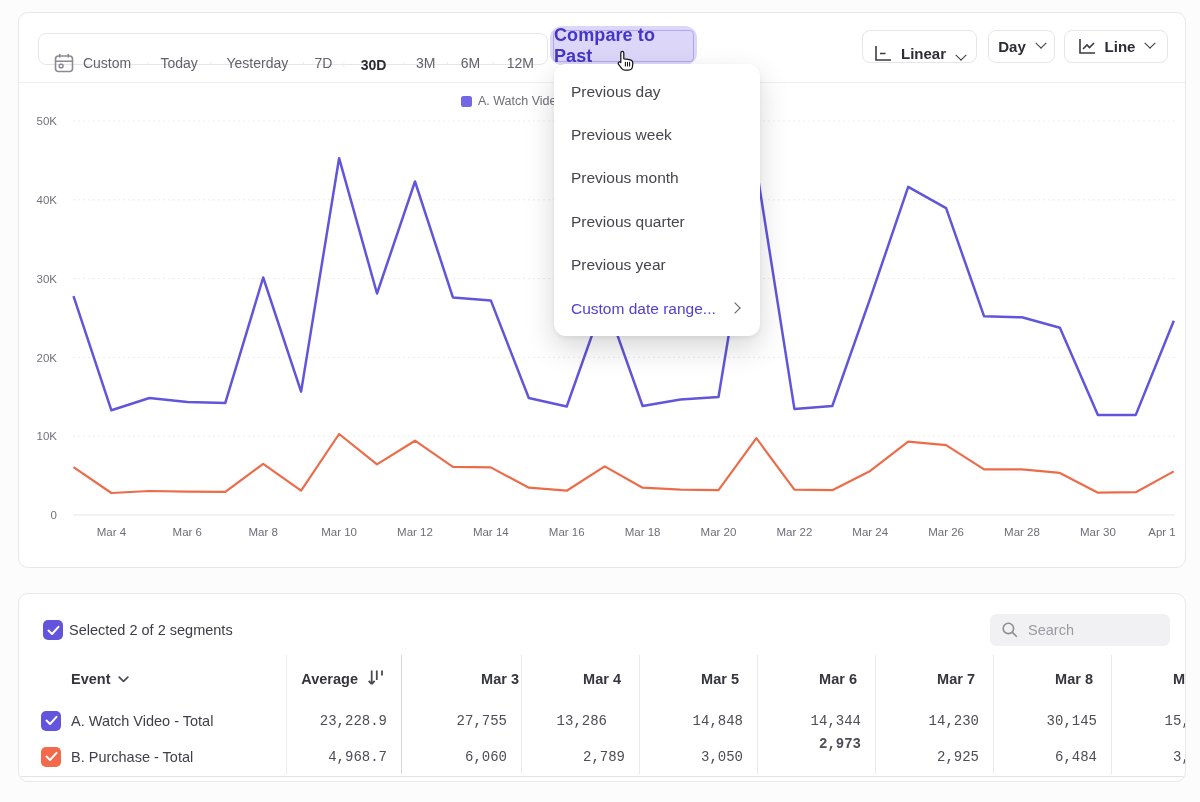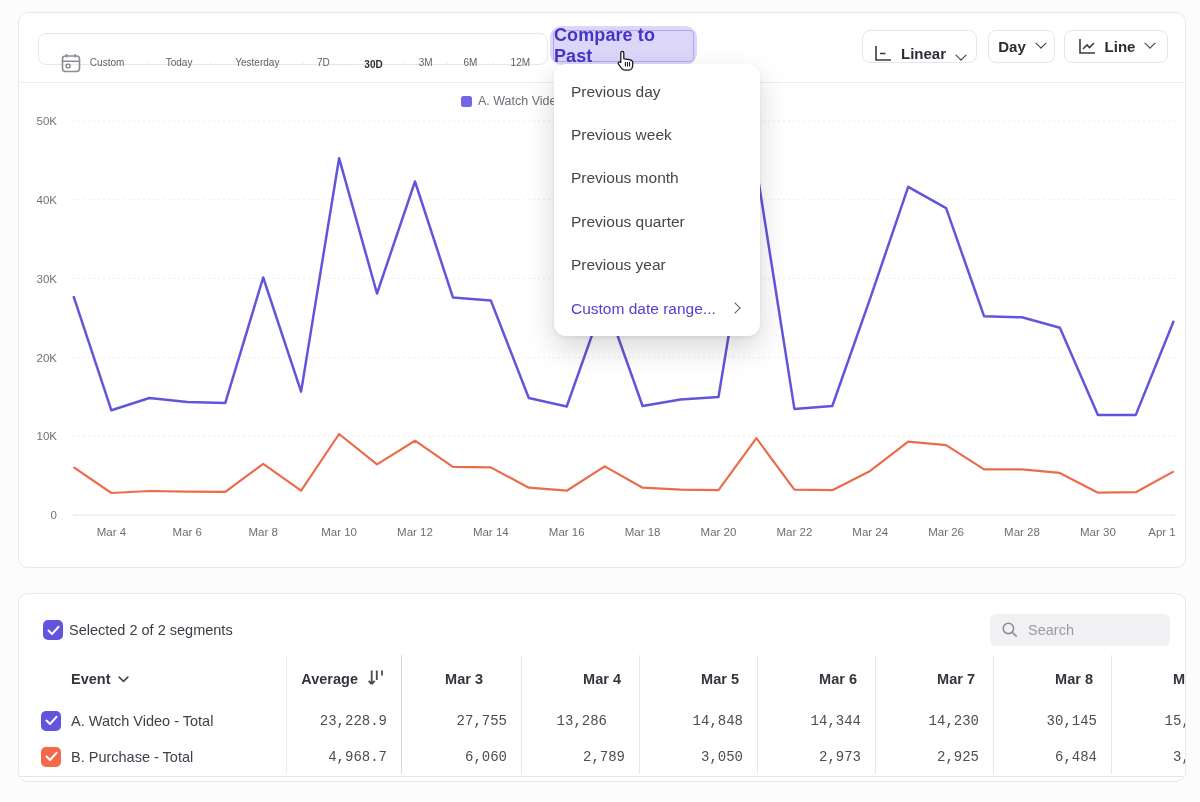--- a/index.html
+++ b/index.html
@@ -1,21 +1,21 @@
 <!DOCTYPE html>
 <html><head>
 <meta charset="utf-8">
 <style>
 * { margin:0; padding:0; box-sizing:border-box; }
 html,body { width:1200px; height:802px; background:#fcfcfd; font-family:"Liberation Sans",sans-serif; overflow:hidden; position:relative; }
 .abs { position:absolute; }
 .card { position:absolute; background:#fff; border:1px solid #e8e8eb; border-radius:10px; }
 
 #seg { position:absolute; left:18.5px; top:19.5px; height:32px; width:510px; border:1px solid #e6e6e9; border-radius:8px; display:flex; align-items:stretch; background:#fff; }
-#seg .it { display:flex; align-items:center; justify-content:center; font-size:10px; color:#62626c; position:relative; cursor:default; white-space:nowrap;margin-top:28px; }
+#seg .it { display:flex; align-items:center; justify-content:center; font-size:14px; color:#62626c; position:relative; cursor:default; white-space:nowrap;margin-top:28px; }
 #seg .it + .it { border-left:1px solid #ededf0; }
 #seg .it.on { color:#2b2b34; font-weight:700; background:#efeff1; background-clip:content-box; padding:3px; border-radius:8px; }
 
 .rbtn { position:absolute; top:16.5px; height:33px; border:1px solid #e6e6e9; border-radius:8px; background:#fff; display:flex; align-items:center; justify-content:center; gap:8px; font-size:15px; color:#2c2c35; font-weight:700; }
 .chev { width:8px; height:8px; border-right:1.7px solid #3a3a44; border-bottom:1.7px solid #3a3a44; transform:rotate(45deg) translate(-2px,-2px); margin-left:3px; }
 
 #cmpHalo { position:absolute; left:550px; top:26px; width:147px; height:38.5px; background:#dcd7f8; border-radius:12px; }
 #cmpBtn { position:absolute; left:553px; top:30px; width:140.5px; height:32px; background:#dcd7f8; border:1px solid #b1a7f0; border-radius:4px; display:flex; align-items:center; justify-content:center; font-size:18px; font-weight:700; color:#4434c8; letter-spacing:0.1px; }
 
 #legend { position:absolute; left:442px; top:81px; display:flex; align-items:center; font-size:12.5px; color:#6e6e78; }
@@ -150,21 +150,21 @@
   <div class="hdr" style="left:52px; top:77px;">Event</div>
   <svg class="abs" style="left:99px; top:82px;" width="11" height="7" viewBox="0 0 11 7" fill="none" stroke="#4a4a52" stroke-width="1.7" stroke-linecap="round" stroke-linejoin="round">
       <path d="M1.2 1.2 L5.5 5.4 L9.8 1.2"></path>
     </svg>
   <div class="hdr" style="left:0; top:77px; width:339px; text-align:right;">Average</div>
   <svg class="abs" style="left:346px; top:75px;" width="20" height="18" viewBox="0 0 20 18" fill="none" stroke="#4a4a52" stroke-width="1.8">
       <path d="M6.7 1.5 v13 M6.7 15.2 l-3-3.4 M6.7 15.2 l3-3.4"></path>
       <line x1="11.8" y1="1.5" x2="11.8" y2="11"></line>
       <line x1="17" y1="1.5" x2="17" y2="6.5"></line>
     </svg>
-  <div class="hdr" style="left:362px; top:77px; width:102px; text-align:right;">Mar 3</div>
+  <div class="hdr" style="left:398px; top:77px; width:102px; text-align:right;">Mar 3</div>
   <div class="hdr" style="left:502px; top:77px; width:100px; text-align:right;">Mar 4</div>
   <div class="hdr" style="left:620px; top:77px; width:100px; text-align:right;">Mar 5</div>
   <div class="hdr" style="left:738px; top:77px; width:100px; text-align:right;">Mar 6</div>
   <div class="hdr" style="left:856px; top:77px; width:100px; text-align:right;">Mar 7</div>
   <div class="hdr" style="left:974px; top:77px; width:100px; text-align:right;">Mar 8</div>
   <div class="hdr" style="left:1092px; top:77px; width:100px; text-align:right;">Mar 9</div>
 
   <div class="cb" style="left:22px; top:116.5px; background:#6354de;">
       <svg width="13" height="11" viewBox="0 0 13 11">
         <path d="M1.5 5.5 L5 9 L11.5 1.8" fill="none" stroke="#fff" stroke-width="2" stroke-linecap="round" stroke-linejoin="round"></path>
@@ -183,18 +183,18 @@
   <div class="cb" style="left:22px; top:152.5px; background:#f2694c;">
       <svg width="13" height="11" viewBox="0 0 13 11">
         <path d="M1.5 5.5 L5 9 L11.5 1.8" fill="none" stroke="#fff" stroke-width="2" stroke-linecap="round" stroke-linejoin="round"></path>
       </svg>
     </div>
   <div class="rowlab" style="left:52px; top:155px;">B. Purchase - Total</div>
   <div class="num" style="left:0; top:155px; width:368px;">4,968.7</div>
   <div class="num" style="left:382px; top:155px; width:106px;">6,060</div>
   <div class="num" style="left:502px; top:155px; width:104px;">2,789</div>
   <div class="num" style="left:620px; top:155px; width:104px;">3,050</div>
-  <div class="num" style="left:738px; top:155px; width:104px;">2,973</div>
+  <div class="num" style="left:738px; top:142px; width:104px;font-weight:bold;">2,973</div>
   <div class="num" style="left:856px; top:155px; width:104px;">2,925</div>
   <div class="num" style="left:974px; top:155px; width:104px;">6,484</div>
   <div class="num" style="left:1092px; top:155px; width:104px;">3,131</div>
   <div class="abs" style="left:0; top:182px; width:1168px; border-top:1px solid #e4e4e8;"></div>
 </div>
 
 </body></html>

